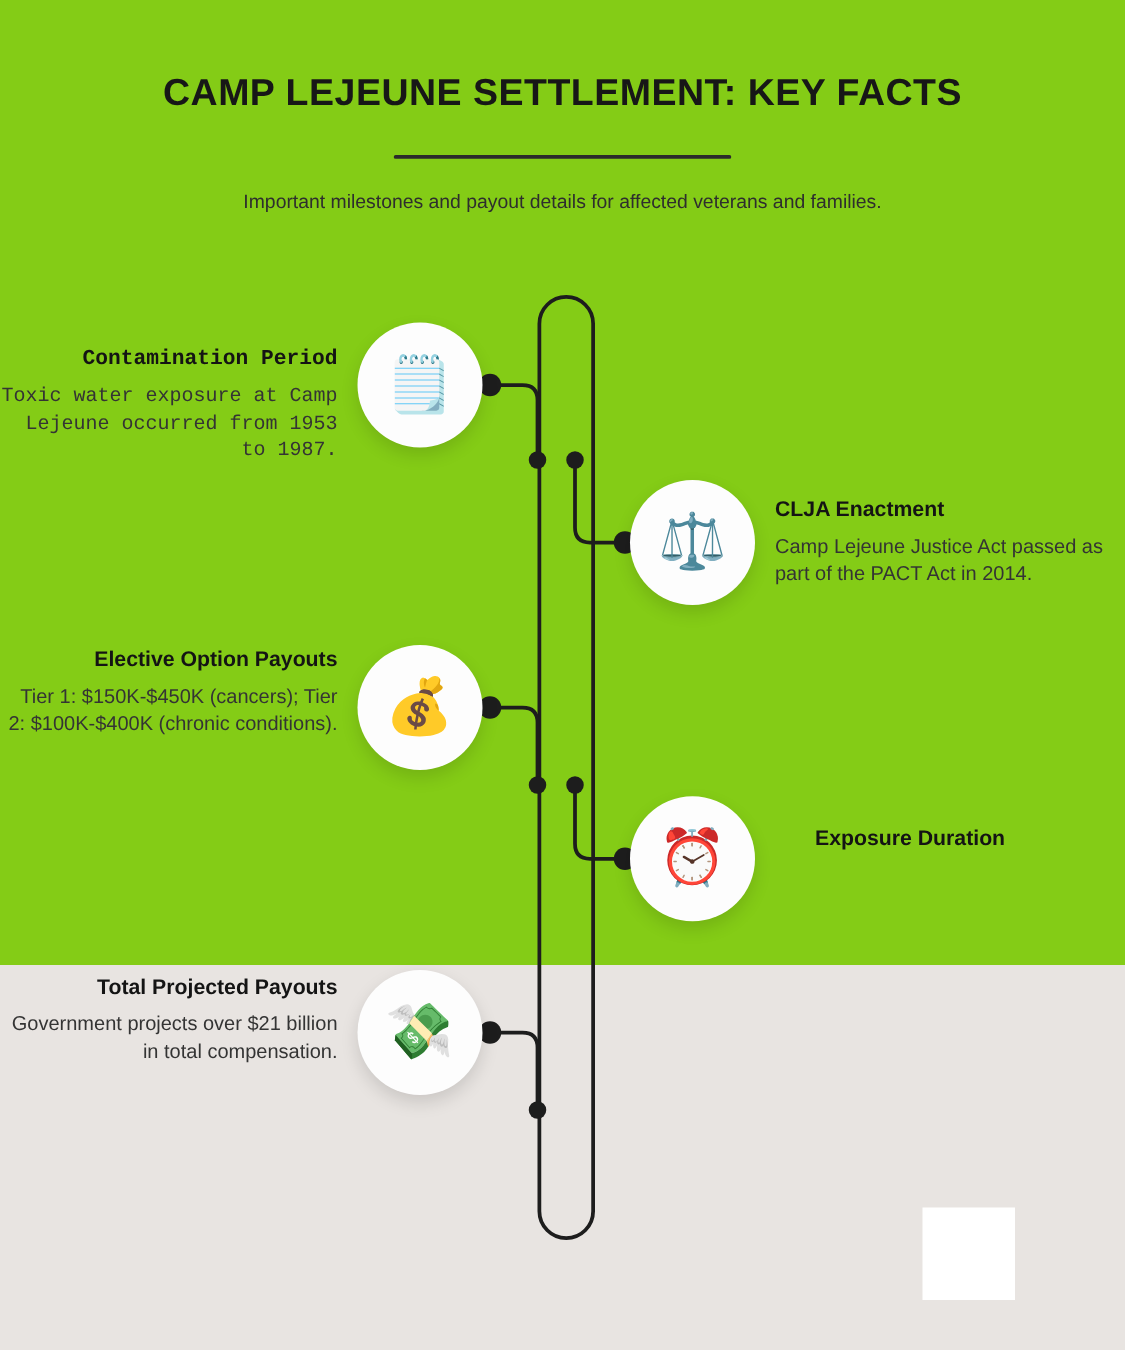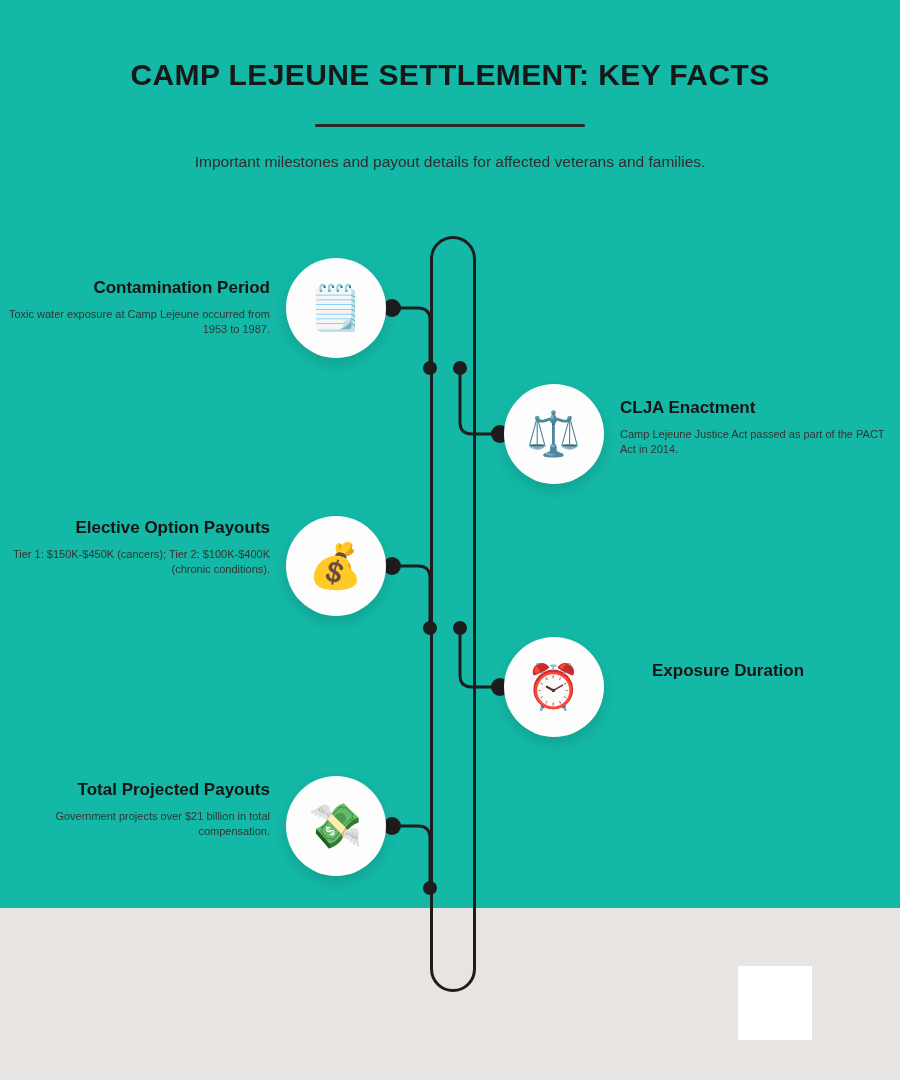--- a/index.html
+++ b/index.html
@@ -7,22 +7,22 @@
     width: 900px;
     height: 1080px;
     background: #e8e4e1;
     font-family: "Liberation Sans", sans-serif;
     color: #1b1b1b;
     overflow: hidden;
   }
   .page {
     position: relative;
     width: 900px;
-    height: 908px;
-    background: #14b8a6;
+    height: 772px;
+    background: #84cc16;
   }
 
   
   .header {
     position: absolute;
     top: 58px;
     left: 0;
     width: 900px;
     text-align: center;
   }
@@ -96,21 +96,21 @@
     width: 270px;
   }
   .item-title {
     font-size: 17px;
     font-weight: bold;
     color: #141414;
     line-height: 1.2;
   }
   .item-desc {
     margin-top: 9px;
-    font-size: 11px;
+    font-size: 16px;
     line-height: 1.32;
     color: #343434;
   }
 
   
   .footer-brand {
     position: absolute;
     right: 179px;
     top: 986px;
     width: 200px;
@@ -172,21 +172,21 @@
       <circle cx="500" cy="687" r="9"></circle>
       <circle cx="392" cy="826" r="9"></circle>
       <circle cx="430" cy="888" r="7"></circle>
     </g>
   </svg>
 
   <div class="item">
     <div class="bubble" style="left:286px; top:258px;">
       <span>🗒️</span>
     </div>
-    <div class="text-left" style="left:0px; top:278px;">
+    <div class="text-left" style="left:0px; top:278px;font-family:Liberation Mono, monospace;">
       <div class="item-title">Contamination Period</div>
       <div class="item-desc">Toxic water exposure at Camp Lejeune occurred from 1953 to 1987.</div>
     </div>
   </div>
 
   <div class="item">
     <div class="bubble" style="left:504px; top:384px;">
       <span>⚖️</span>
     </div>
     <div class="text-right" style="left:620px; top:398px;">

